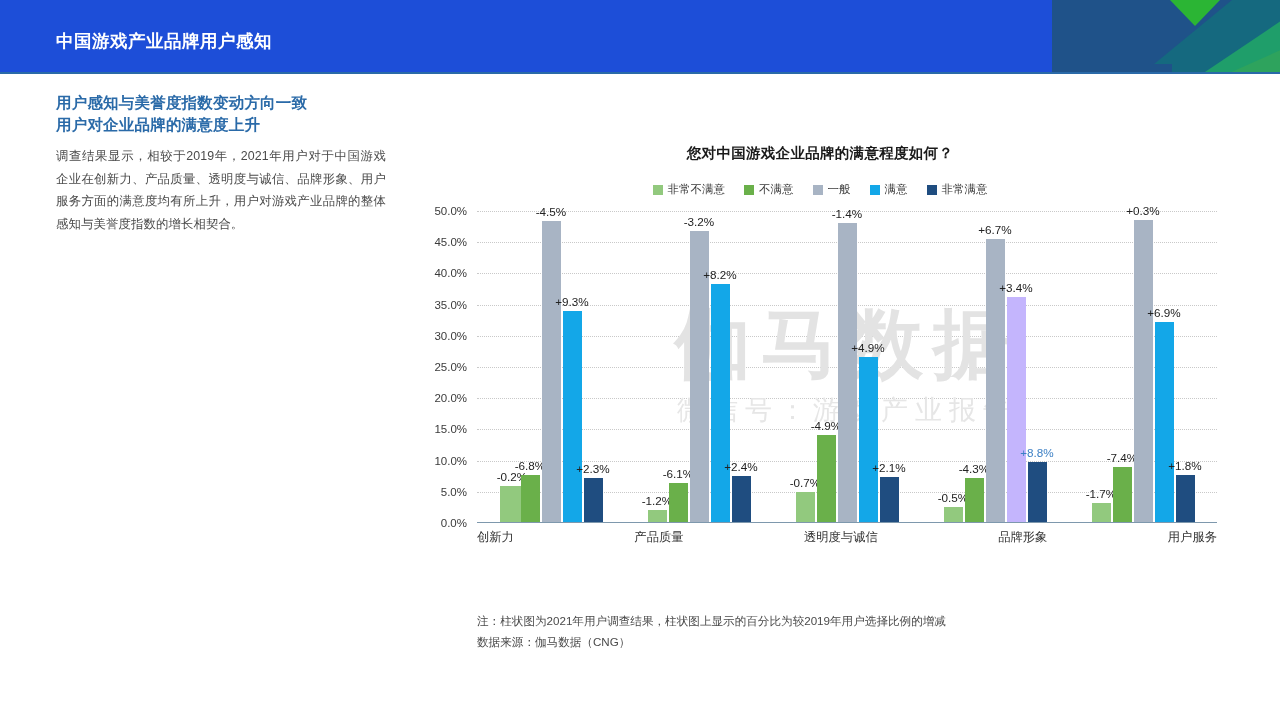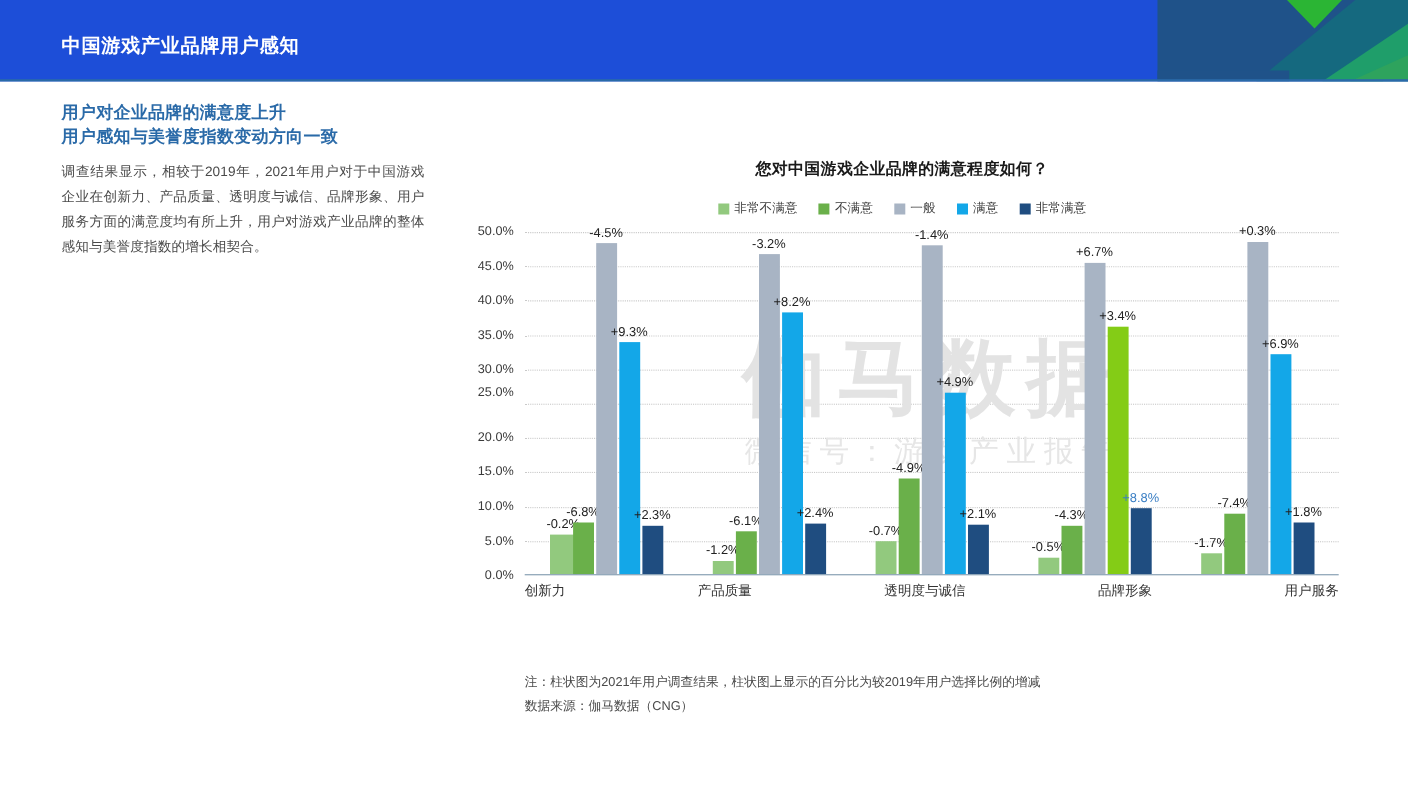--- a/index.html
+++ b/index.html
@@ -130,22 +130,22 @@
       <polygon points="118,0 168,0 143,26" fill="#2bb534"></polygon>
       <polygon points="232,52 260,38 260,74 246,74" fill="#23b431"></polygon>
       <polygon points="0,64 120,64 120,74 0,74" fill="#1f5289"></polygon>
     </svg>
   </div>
   <div class="header-title">中国游戏产业品牌用户感知</div>
 </div>
 <div class="header-underline"></div>
 
 <div class="left-col">
+  <div class="lead-line">用户感知与美誉度指数变动方向一致</div>
   <div class="lead-line">用户对企业品牌的满意度上升</div>
-  <div class="lead-line">用户感知与美誉度指数变动方向一致</div>
   <div class="body-copy">调查结果显示，相较于2019年，2021年用户对于中国游戏企业在创新力、产品质量、透明度与诚信、品牌形象、用户服务方面的满意度均有所上升，用户对游戏产业品牌的整体感知与美誉度指数的增长相契合。</div>
 </div>
 
 <div class="chart-panel">
 
   <div class="chart-title">您对中国游戏企业品牌的满意程度如何？</div>
 
   <div class="legend" id="legend">
       <div class="legend-item">
         <span class="legend-swatch" style="background: rgb(146, 201, 126);"></span>
@@ -170,21 +170,21 @@
     </div>
 
   <div class="plot-wrap">
 
     <div class="y-axis" id="y-axis">
         <div class="y-tick" style="top: 0px;">50.0%</div>
         <div class="y-tick" style="top: 31.2px;">45.0%</div>
         <div class="y-tick" style="top: 62.4px;">40.0%</div>
         <div class="y-tick" style="top: 93.6px;">35.0%</div>
         <div class="y-tick" style="top: 124.8px;">30.0%</div>
-        <div class="y-tick" style="top: 146px; text-align: center;">25.0%</div>
+        <div class="y-tick" style="top: 156px; text-align: center;">25.0%</div>
         <div class="y-tick" style="top: 187.2px;">20.0%</div>
         <div class="y-tick" style="top: 218.4px;">15.0%</div>
         <div class="y-tick" style="top: 249.6px;">10.0%</div>
         <div class="y-tick" style="top: 280.8px;">5.0%</div>
         <div class="y-tick" style="top: 312px;">0.0%</div>
       </div>
 
     <div class="plot-area">
       <div id="gridlines">
           <div class="gridline" style="top: 0px;"></div>
@@ -294,21 +294,21 @@
               <div class="bar" title="不满意 品牌形象" style="height: 43.056px; background: rgb(106, 176, 74);">
                 <div class="bar-label" style="color: rgb(34, 34, 34);">-4.3%</div>
               </div>
             </div>
             <div class="bar-col">
               <div class="bar" title="一般 品牌形象" style="height: 282.672px; background: rgb(168, 180, 196);">
                 <div class="bar-label" style="color: rgb(34, 34, 34);">+6.7%</div>
               </div>
             </div>
             <div class="bar-col">
-              <div class="bar" title="满意 品牌形象" style="height: 224.016px; background: #84cc16;">
+              <div class="bar" title="满意 品牌形象" style="height: 224.016px; background: #c4b5fd;">
                 <div class="bar-label" style="color: rgb(34, 34, 34);">+3.4%</div>
               </div>
             </div>
             <div class="bar-col">
               <div class="bar" title="非常满意 品牌形象" style="height: 59.28px; background: rgb(31, 77, 128);">
                 <div class="bar-label" style="color: rgb(59, 127, 196);">+8.8%</div>
               </div>
             </div>
           </div>
           <div class="group">

